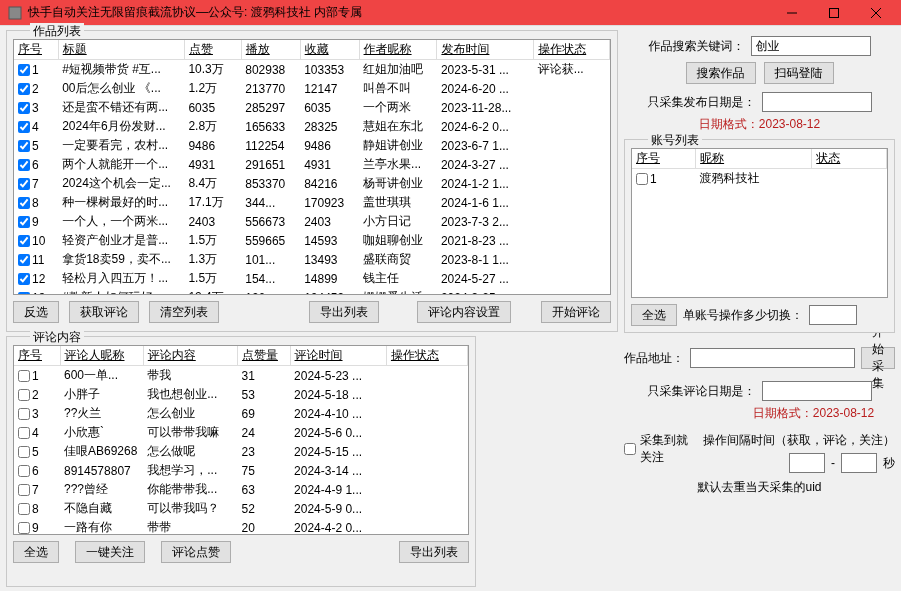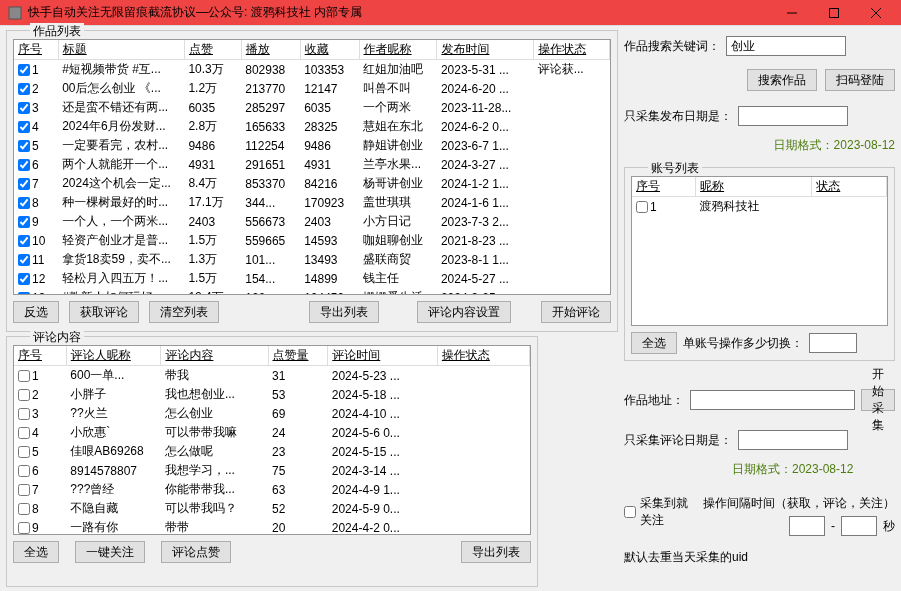--- a/index.html
+++ b/index.html
@@ -21,21 +21,21 @@
       justify-content: space-between;
     }
     .titlebar .title { display: flex; align-items: center; gap: 6px; }
     .titlebar .title .appicon { width:14px; height:14px; display:inline-block; }
     .win-controls { display: flex; }
     .win-btn { width: 42px; height: 24px; display:flex; align-items:center; justify-content:center; cursor:pointer; }
     .win-btn svg { pointer-events:none; }
 
     .client { display:flex; padding:4px 6px; gap:6px; height: calc(591px - 26px); }
     .left-col { width: 620px; display:flex; flex-direction:column; gap:4px;}
-    .right-col { flex:1; display:flex; flex-direction:column; gap:11px; padding-top:2px;}
+    .right-col { flex:1; display:flex; flex-direction:column; gap:4px; padding-top:2px;align-items:center;}
 
     .group {
       border: 1px solid #c8c8c8;
       padding: 8px 6px 6px 6px;
       position: relative;
       background: #f0f0f0;
     }
     .group > .legend {
       position: absolute;
       top: -8px;
@@ -79,21 +79,21 @@
       height:22px; padding:0 10px;
       background:#e1e1e1; border:1px solid #adadad;
       cursor:pointer; font-size:12px;
       font-family: inherit;
     }
     .row { display:flex; align-items:center; gap:6px; }
     input[type=text].field {
       height:20px; border:1px solid #7a7a7a; padding:0 4px; font-size:12px;
       background:#fff; font-family:inherit;
     }
-    .red { color:#4d7c0f; }
+    .red { color:#b91c1c; }
     .label { white-space:nowrap; }
 
     
     #works-table col.c0 { width:42px;}
     #works-table col.c1 { width:120px;}
     #works-table col.c2 { width:54px;}
     #works-table col.c3 { width:56px;}
     #works-table col.c4 { width:56px;}
     #works-table col.c5 { width:74px;}
     #works-table col.c6 { width:92px;}
@@ -319,21 +319,21 @@
         <button class="btn">清空列表</button>
         <span class="spacer"></span>
         <button class="btn">导出列表</button>
         <span style="width:18px;"></span>
         <button class="btn">评论内容设置</button>
         <span style="width:10px;"></span>
         <button class="btn">开始评论</button>
       </div>
     </div>
 
-    <div class="group" style="flex:1; width:532px;">
+    <div class="group" style="flex:1; width:470px;">
       <span class="legend">评论内容</span>
 
       <div class="grid-wrap" style="height:190px;">
         <table class="grid" id="comments-table">
           <colgroup>
               <col class="c0">
               <col class="c1">
               <col class="c2">
               <col class="c3">
               <col class="c4">

